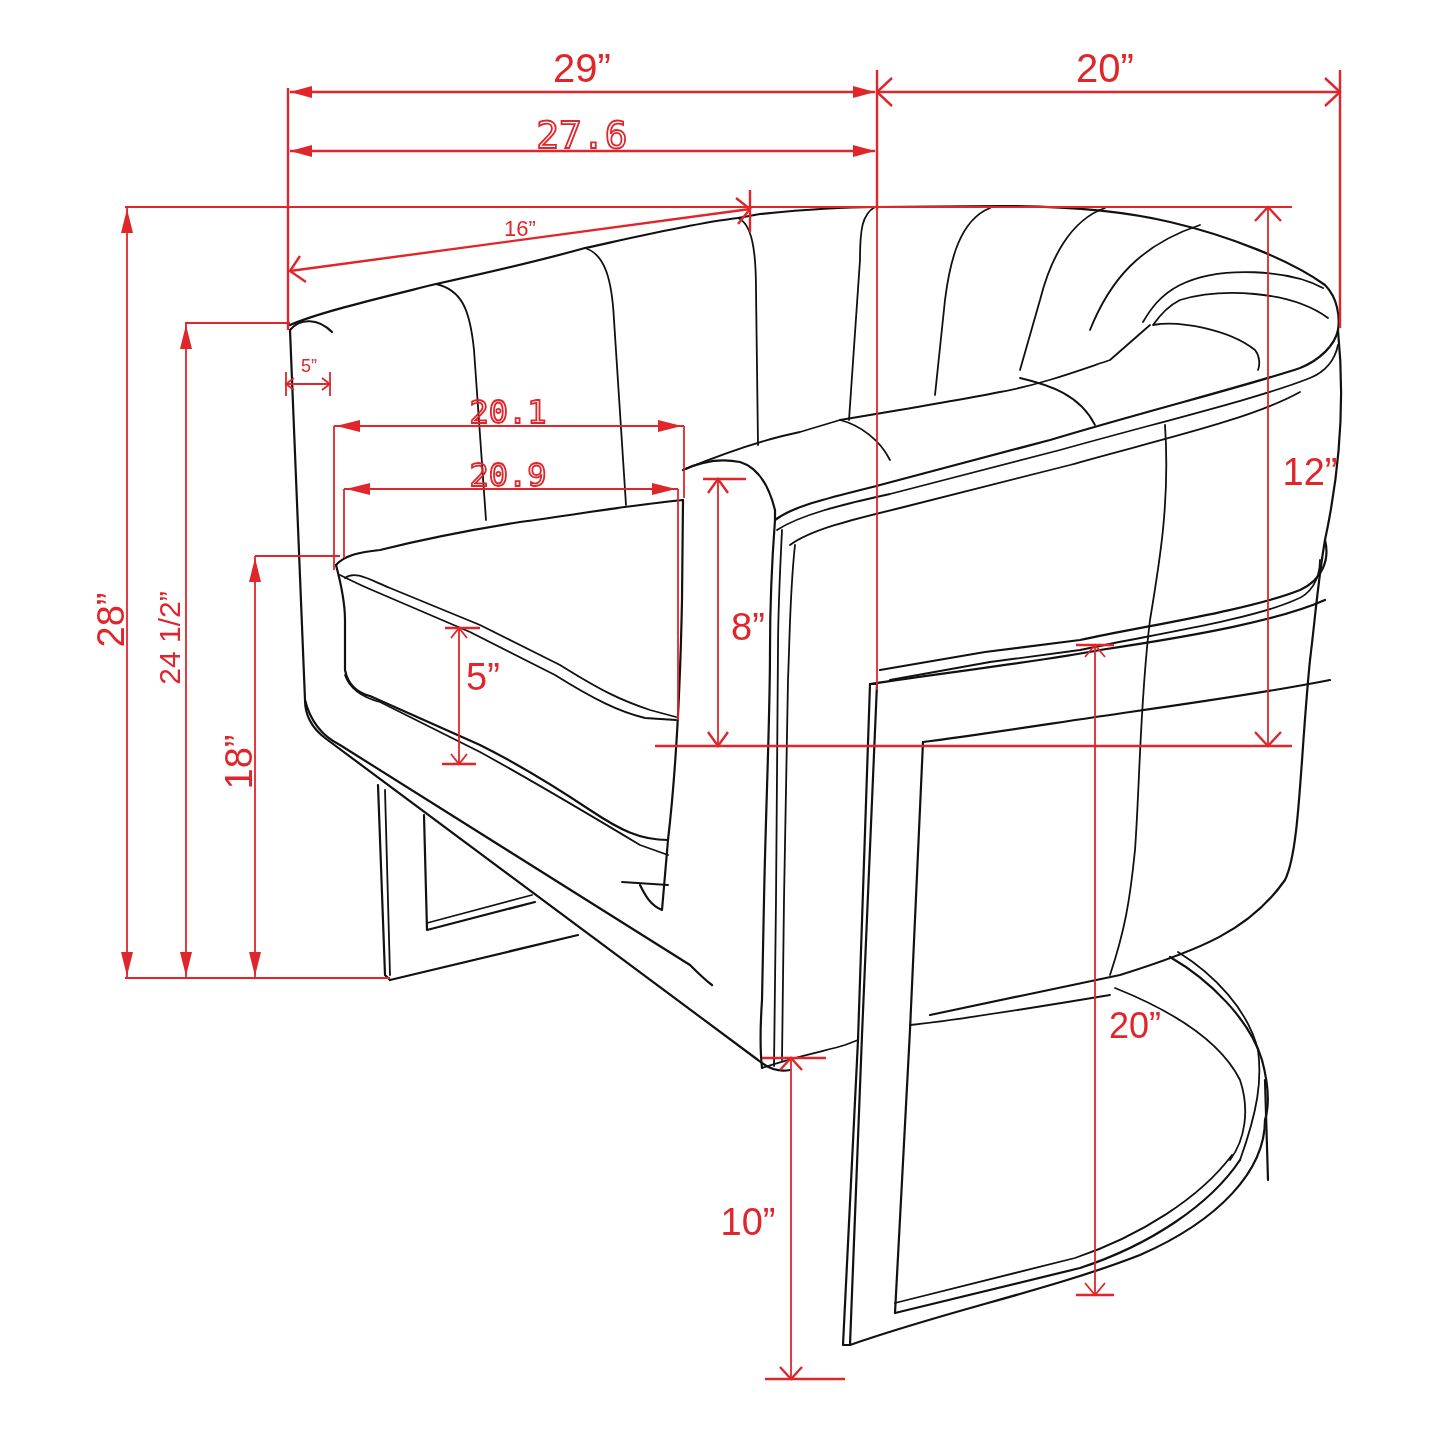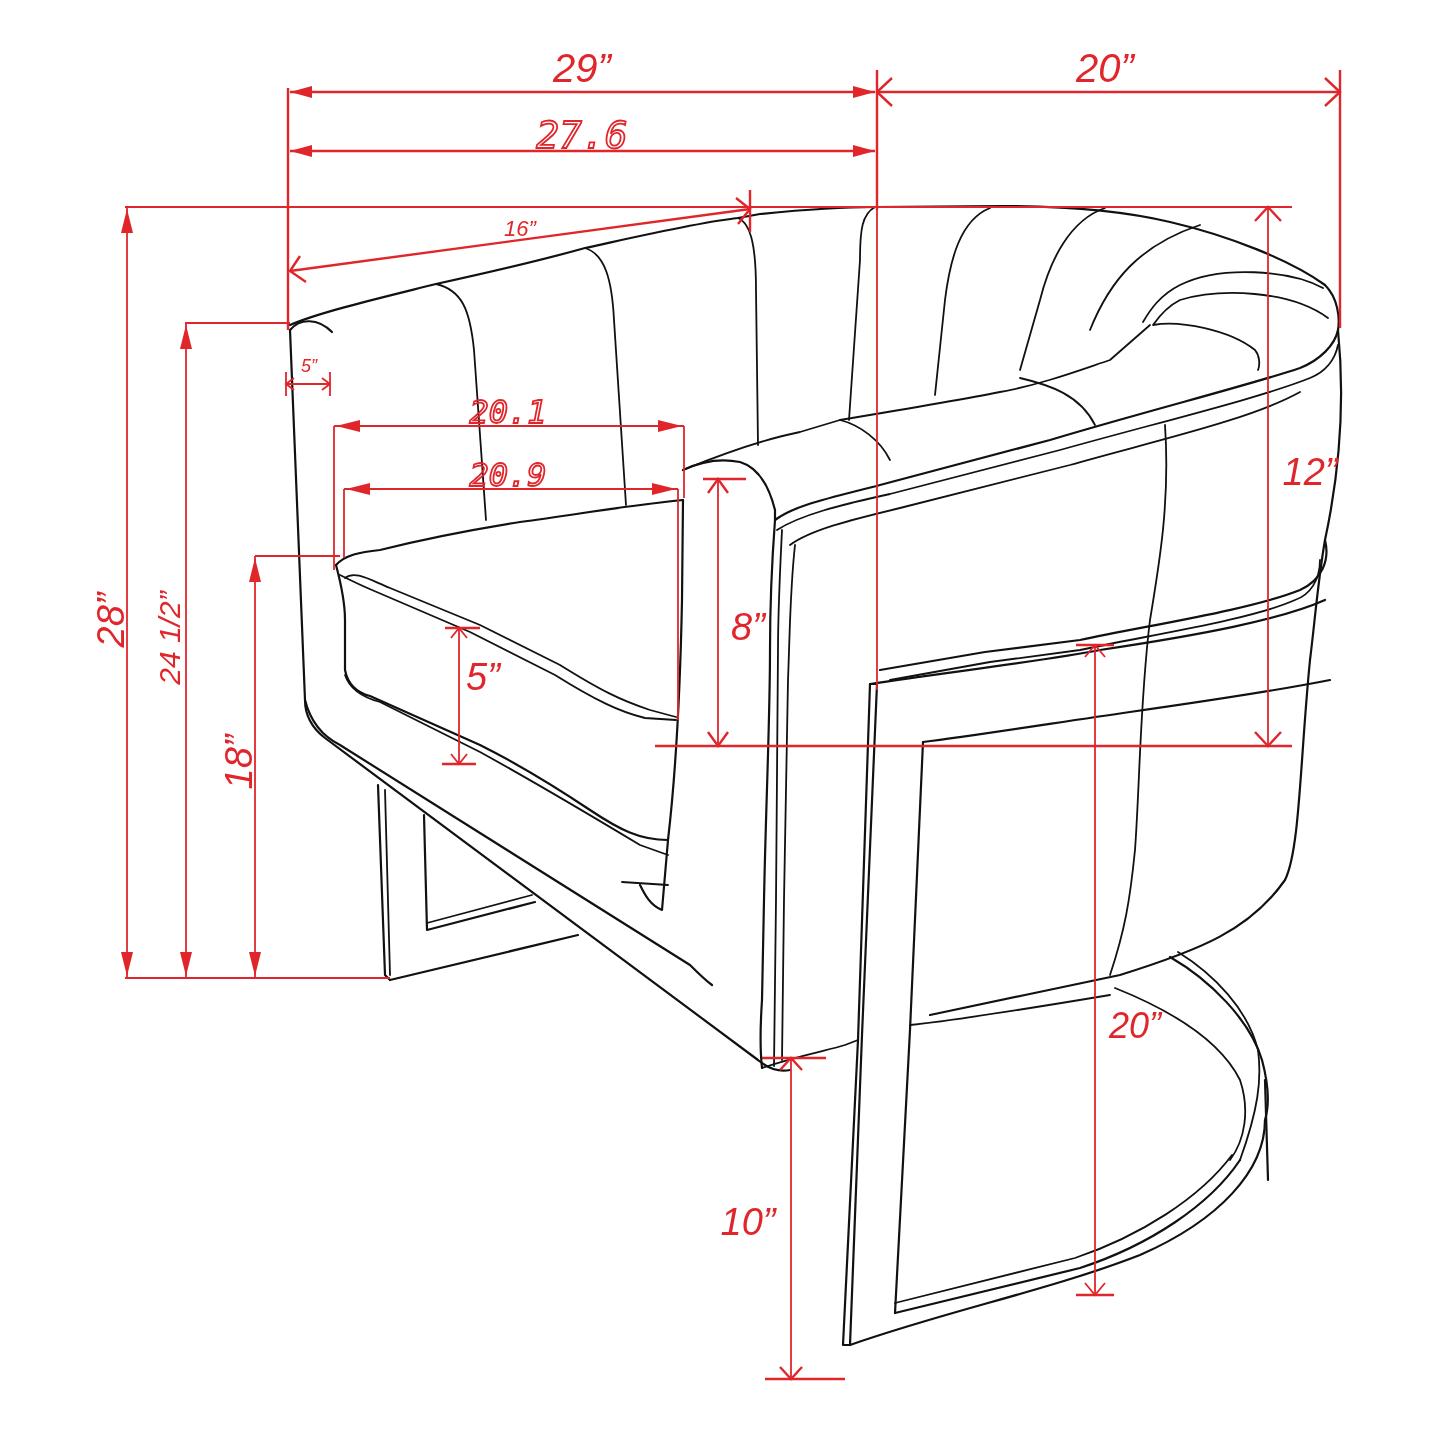--- a/index.html
+++ b/index.html
@@ -1,17 +1,17 @@
 <!DOCTYPE html>
 <html><head>
 <meta charset="utf-8">
 <style>
   html, body { margin: 0; padding: 0; background: #ffffff; }
   body { width: 1445px; height: 1445px; overflow: hidden; }
-  #stage { position: relative; width: 1445px; height: 1445px; font-style: italic; }
+  #stage { position: relative; width: 1445px; height: 1445px; }
   svg { position: absolute; left: 0; top: 0; }
   .ln { fill: none; stroke: #111111; stroke-width: 2.2; stroke-linecap: round; stroke-linejoin: round; }
   .ln-thin { fill: none; stroke: #111111; stroke-width: 1.8; stroke-linecap: round; stroke-linejoin: round; }
   .dim { fill: none; stroke: #e0262b; stroke-width: 2.4; }
   .dim-thin { fill: none; stroke: #e0262b; stroke-width: 1.8; }
   .arrow-fill { fill: #e0262b; stroke: none; }
   .lbl { fill: #e0262b; font-family: "Liberation Sans", sans-serif; }
   .lbl-cad { fill: none; stroke: #e0262b; stroke-width: 1.8; font-family: "DejaVu Sans Mono", monospace; font-weight: normal; }
 </style>
 </head>

